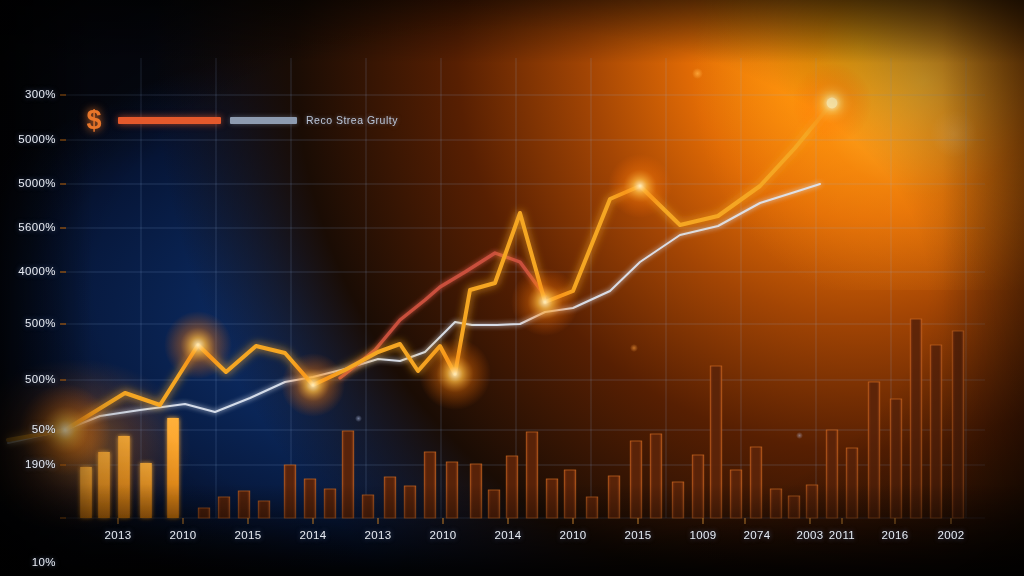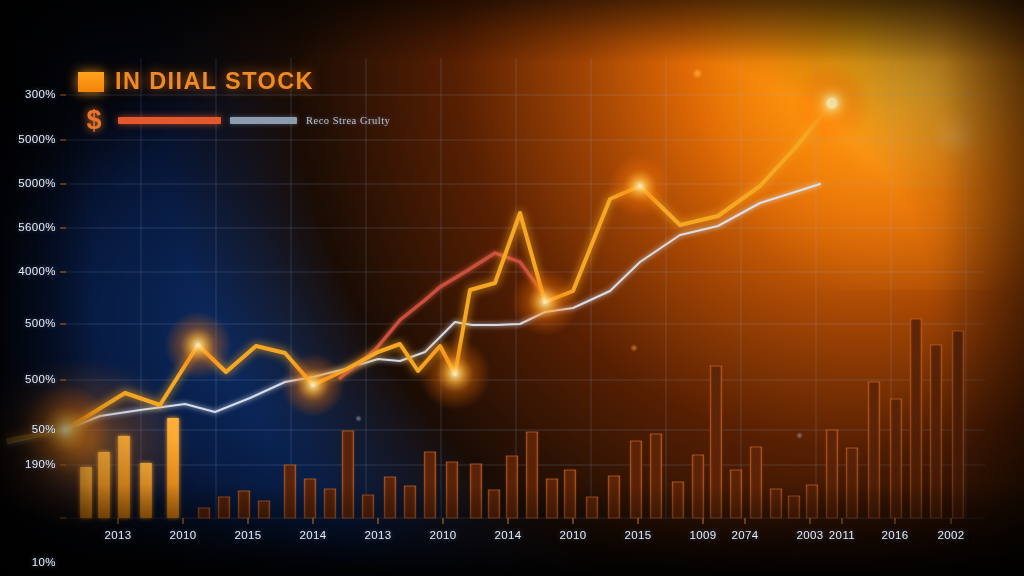--- a/index.html
+++ b/index.html
@@ -42,21 +42,21 @@
   #title-swatch{width:26px;height:20px;background:linear-gradient(180deg,#ffa41c,#f2820a);
     box-shadow:0 0 12px rgba(255,150,20,.85);}
   #title-text{color:#f08a22;font-size:23.5px;letter-spacing:1.4px;font-weight:700;
     text-shadow:0 0 12px rgba(240,120,20,.75);}
 
   #legend{position:absolute;left:80px;top:103px;display:flex;align-items:center;gap:10px;}
   #dollar-icon{width:28px;height:34px;display:flex;align-items:center;justify-content:center;
     color:#e8762a;font-size:27px;font-weight:700;line-height:1;
     text-shadow:0 0 9px rgba(232,118,42,.9);}
   .legend-rows{display:flex;flex-direction:column;gap:7px;}
-  .legend-row{display:flex;align-items:center;gap:9px;font-family:Liberation Serif, serif;}
+  .legend-row{display:flex;align-items:center;gap:9px;}
   .sw-red{width:103px;height:7px;background:#e4592c;box-shadow:0 0 7px rgba(228,89,44,.7);border-radius:1px;}
   .sw-gray{width:67px;height:7px;background:#8d9bb0;box-shadow:0 0 5px rgba(141,155,176,.45);border-radius:1px;}
   .legend-lab{color:#b9c4d6;font-size:10.5px;letter-spacing:.5px;
     text-shadow:0 0 4px rgba(150,175,220,.55);white-space:nowrap;}
 
   #blurb{position:absolute;left:80px;top:172px;width:222px;color:#e3e9f3;
     font-size:11.7px;line-height:1.52;letter-spacing:.25px;
     text-shadow:0 0 5px rgba(150,180,235,.5),0 0 2px rgba(0,0,0,.85);}
 </style>
 </head>
@@ -255,31 +255,27 @@
       <div class="xlab" style="left: 88px; top: 529px; width: 60px;">2013</div>
       <div class="xlab" style="left: 153px; top: 529px; width: 60px;">2010</div>
       <div class="xlab" style="left: 218px; top: 529px; width: 60px;">2015</div>
       <div class="xlab" style="left: 283px; top: 529px; width: 60px;">2014</div>
       <div class="xlab" style="left: 348px; top: 529px; width: 60px;">2013</div>
       <div class="xlab" style="left: 413px; top: 529px; width: 60px;">2010</div>
       <div class="xlab" style="left: 478px; top: 529px; width: 60px;">2014</div>
       <div class="xlab" style="left: 543px; top: 529px; width: 60px;">2010</div>
       <div class="xlab" style="left: 608px; top: 529px; width: 60px;">2015</div>
       <div class="xlab" style="left: 673px; top: 529px; width: 60px;">1009</div>
-      <div class="xlab" style="left: 715px; top: 529px; width: 60px;">2074</div>
+      <div class="xlab" style="left: 715px; top: 529px; width: 60px; padding-left: 12px;">2074</div>
       <div class="xlab" style="left: 780px; top: 529px; width: 60px;">2003</div>
       <div class="xlab" style="left: 812px; top: 529px; width: 60px;">2011</div>
       <div class="xlab" style="left: 865px; top: 529px; width: 60px;">2016</div>
       <div class="xlab" style="left: 921px; top: 529px; width: 60px;">2002</div>
     </div>
 
-  <div id="title-row">
-    <div id="title-swatch"></div>
-    <div id="title-text">IN DIIAL STOCK</div>
-  </div>
 
   <div id="legend">
     <div id="dollar-icon">$</div>
     <div class="legend-rows">
       <div class="legend-row">
         <span class="sw-red"></span>
         <span class="sw-gray"></span>
         <span class="legend-lab">Reco Strea Grulty</span>
       </div>
     </div>

